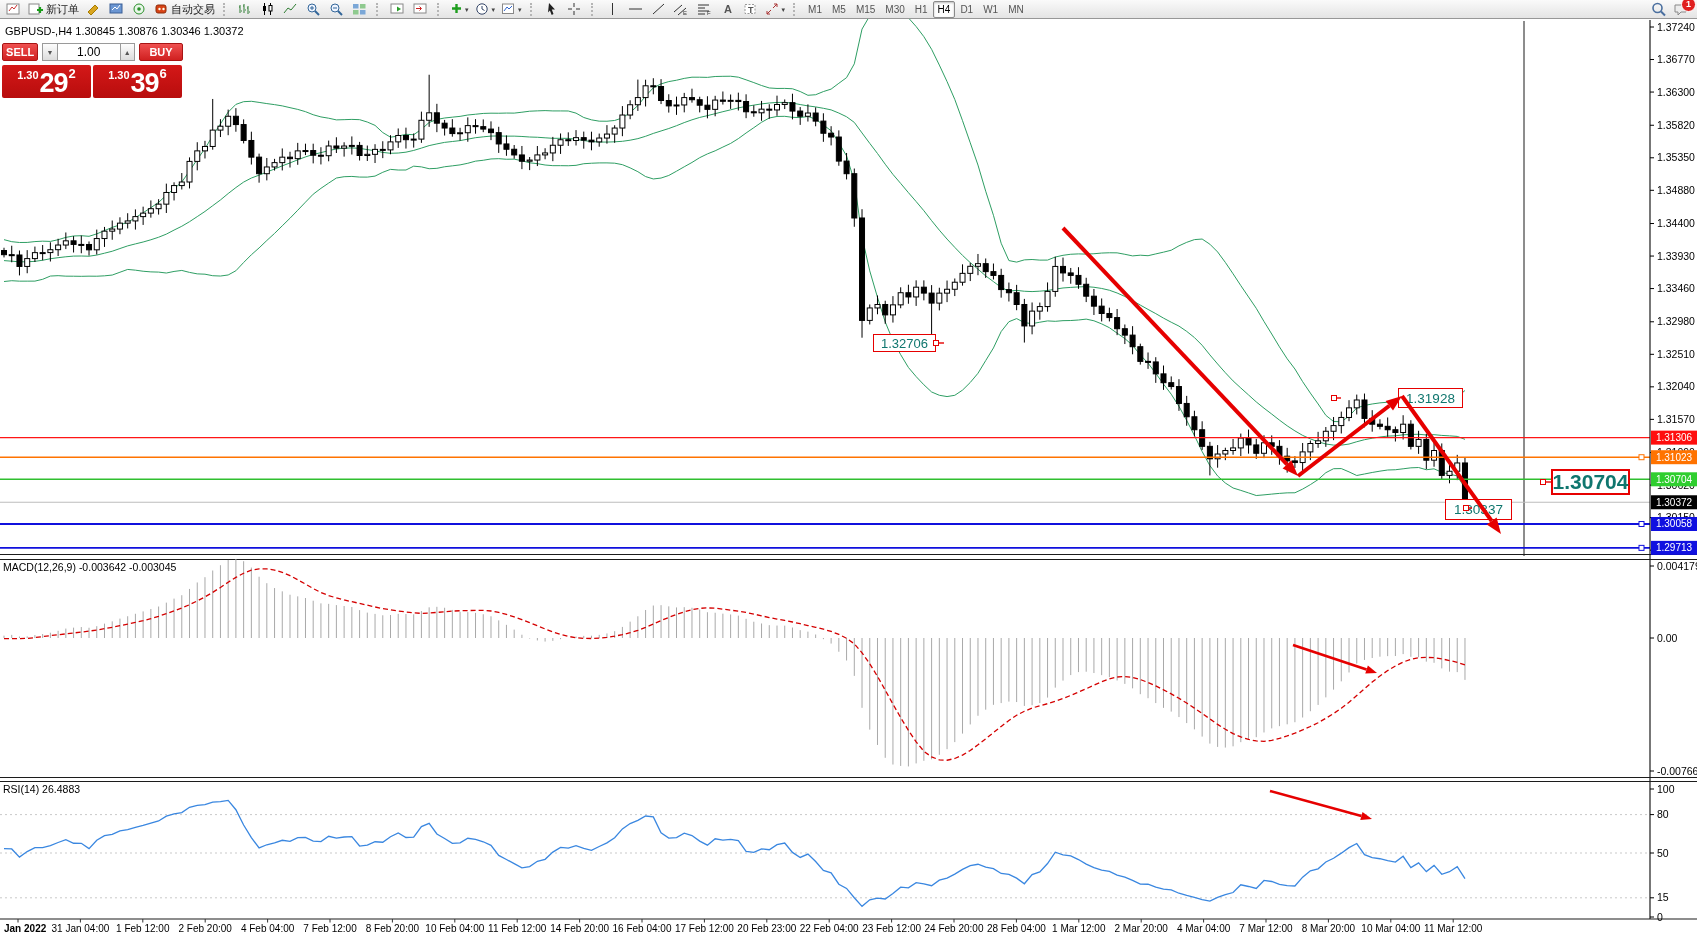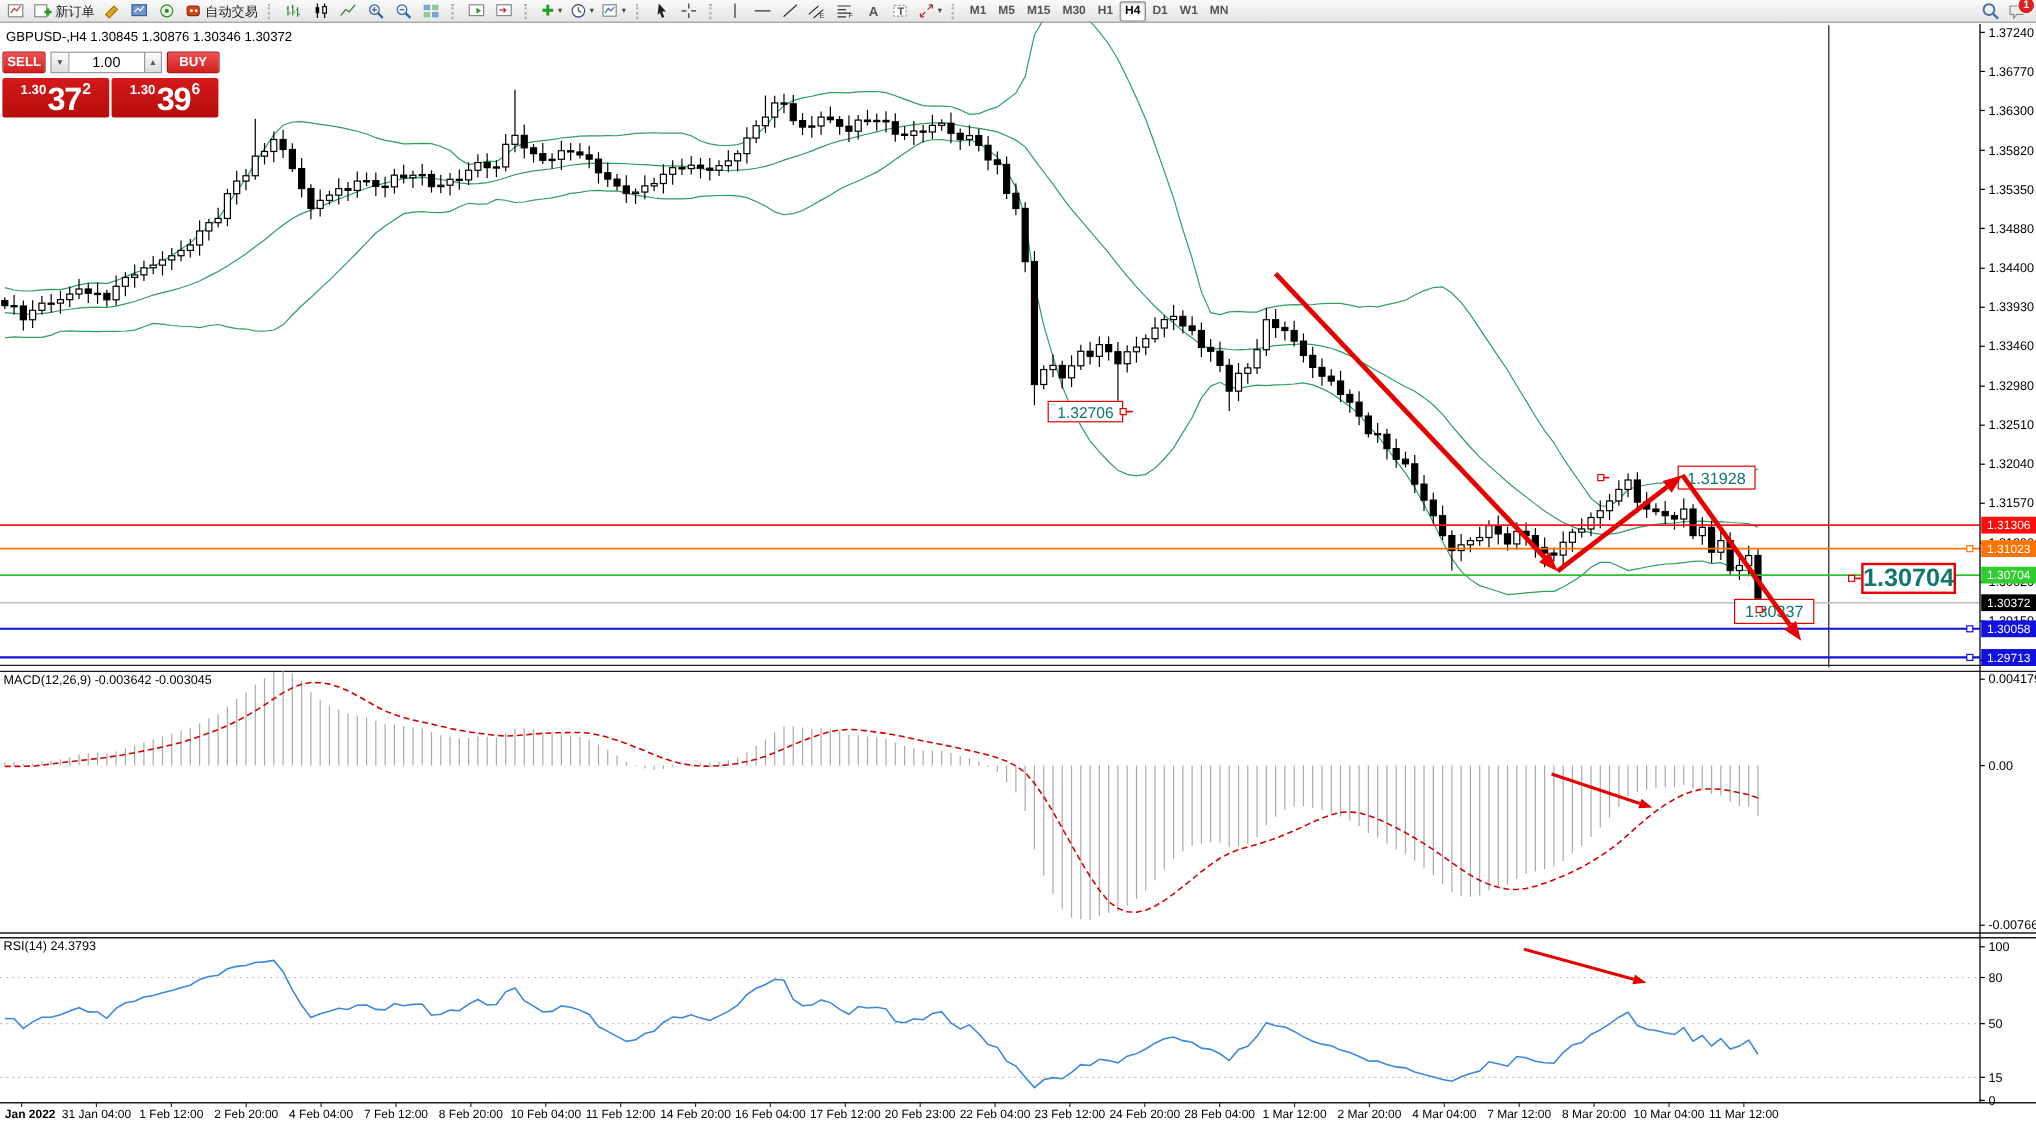--- a/index.html
+++ b/index.html
@@ -6,21 +6,21 @@
     font-family:"Liberation Sans",sans-serif;background:#fff;}
   
   .toolbar{position:absolute;top:0;left:0;width:1697px;height:19px;z-index:10;
     background:linear-gradient(#fafafa,#e4e4e4);border-bottom:1px solid #979797;
     display:flex;align-items:center;padding:0 2px;box-sizing:border-box;}
   .tb-btn{height:17px;min-width:17px;display:flex;align-items:center;justify-content:center;
     gap:2px;padding:0 2px;font-size:11px;color:#222;border:1px solid transparent;border-radius:2px;}
   .grip{width:4px;height:13px;border-left:2px dotted #b5b5b5;margin:0 4px 0 5px;}
   .ic{display:block;}
   .caret{font-size:7px;color:#444;line-height:1;}
-  .tf{font-size:10px;font-weight:bold;color:#555;height:15px;padding:0 4px;display:flex;
+  .tf{font-size:10px;font-weight:normal;color:#555;height:15px;padding:0 4px;display:flex;
     align-items:center;border:1px solid transparent;border-radius:2px;}
   .tf.active{background:#fdfdfd;border:1px solid #8a8a8a;box-shadow:inset 0 1px 2px rgba(0,0,0,.25);color:#000;}
   .tb-right{margin-left:auto;display:flex;align-items:center;gap:6px;padding-right:6px;}
   .chatwrap{position:relative;}
   .nbadge{position:absolute;top:-5px;right:-7px;background:#e02020;color:#fff;border-radius:50%;
     width:13px;height:13px;font-size:9px;line-height:13px;text-align:center;font-weight:bold;border:1px solid #fff;}
   
   .chart{position:absolute;inset:0;background:#fff;}
   #chart-svg{position:absolute;left:0;top:0;z-index:1;}
   #anno-svg{position:absolute;left:0;top:0;z-index:6;pointer-events:none;}
@@ -789,36 +789,36 @@
     <div class="trow">
       <div class="tbtn sellb">SELL</div>
       <div class="spin">▼</div>
       <input class="vol" value="1.00" style="">
       <div class="spin">▲</div>
       <div class="tbtn buyb">BUY</div>
     </div>
     <div class="bigrow">
       <div class="bigbox">
         <span class="pfx">1.30</span>
-        <span class="bignum">37</span>
+        <span class="bignum">29</span>
         <span class="supd">2</span>
       </div>
       <div class="bigbox">
         <span class="pfx">1.30</span>
         <span class="bignum">39</span>
         <span class="supd">6</span>
       </div>
     </div>
   </div>
 
   <div class="ind-label" style="top:561px">
     <b>MACD(12,26,9)</b>&nbsp;<b>-0.003642</b>&nbsp;<b>-0.003045</b>
   </div>
   <div class="ind-label" style="top:783px">
-    <b>RSI(14)</b>&nbsp;<b>24.3793</b>
+    <b>RSI(14)</b>&nbsp;<b>26.4883</b>
   </div>
 
   <div class="co" style="left: 873px; top: 334px; width: 63px; height: 18px; font-size: 13px;">1.32706</div>
   <div class="co" style="left: 1398px; top: 388px; width: 65px; height: 20px; font-size: 13.5px;">1.31928</div>
   <div class="co" style="left: 1445px; top: 499px; width: 67px; height: 21px; font-size: 13.5px;">1.30337</div>
   <div class="co big" style="left: 1551px; top: 469px; width: 79px; height: 26px; font-size: 21px;">1.30704</div>
 
   <svg id="anno-svg" width="1697" height="938">
       <line x1="936" y1="343" x2="944" y2="343" stroke="#e60000" stroke-width="1.4"></line>
       <rect x="933.5" y="340.5" width="5" height="5" fill="#fff" stroke="#e60000"></rect>

